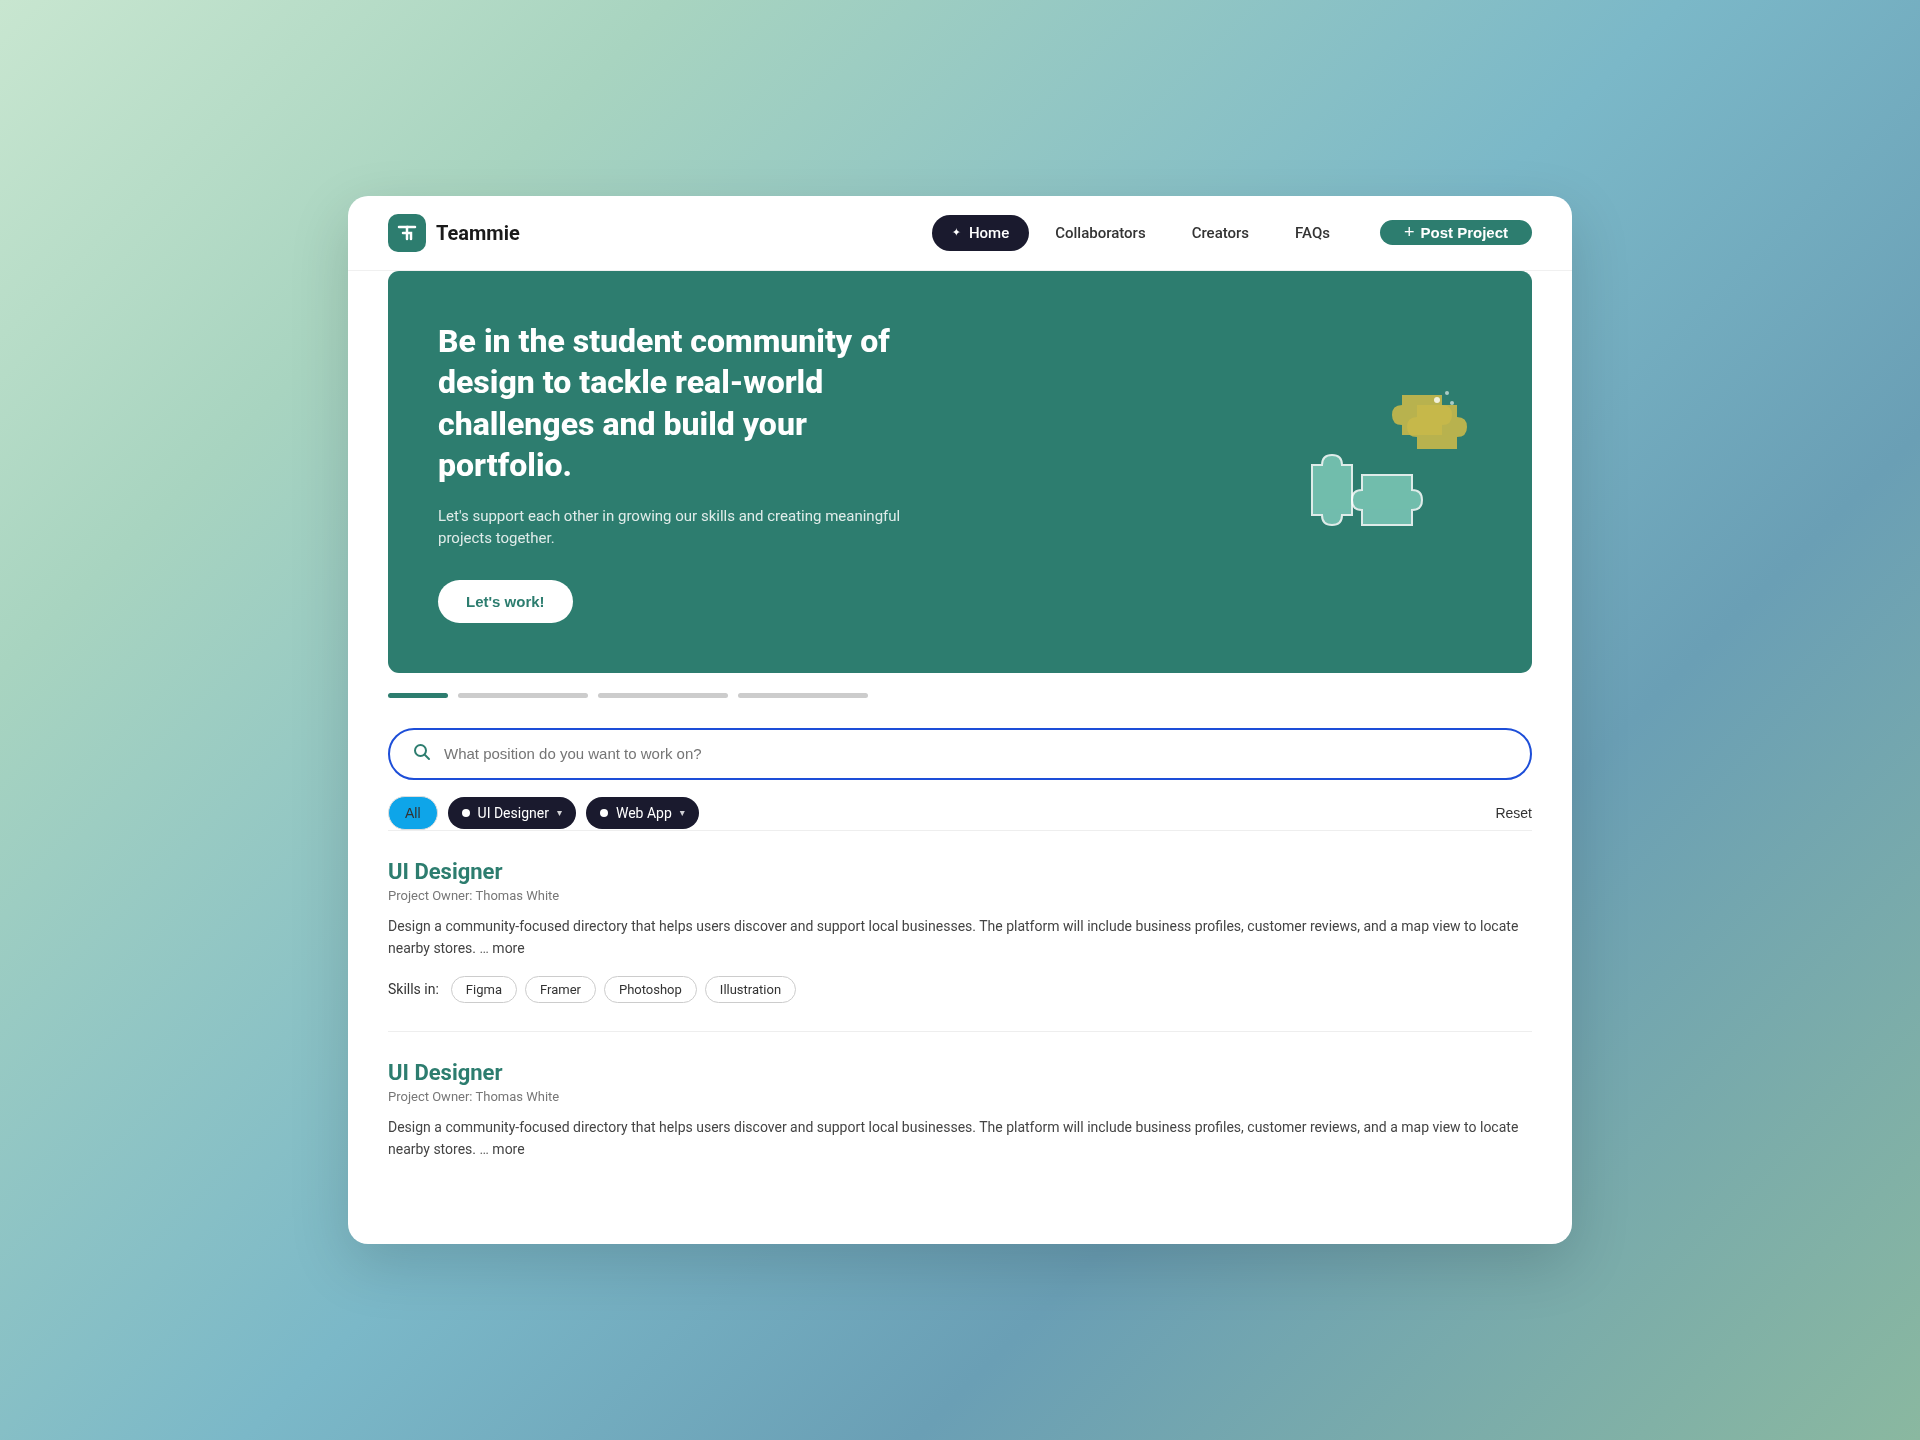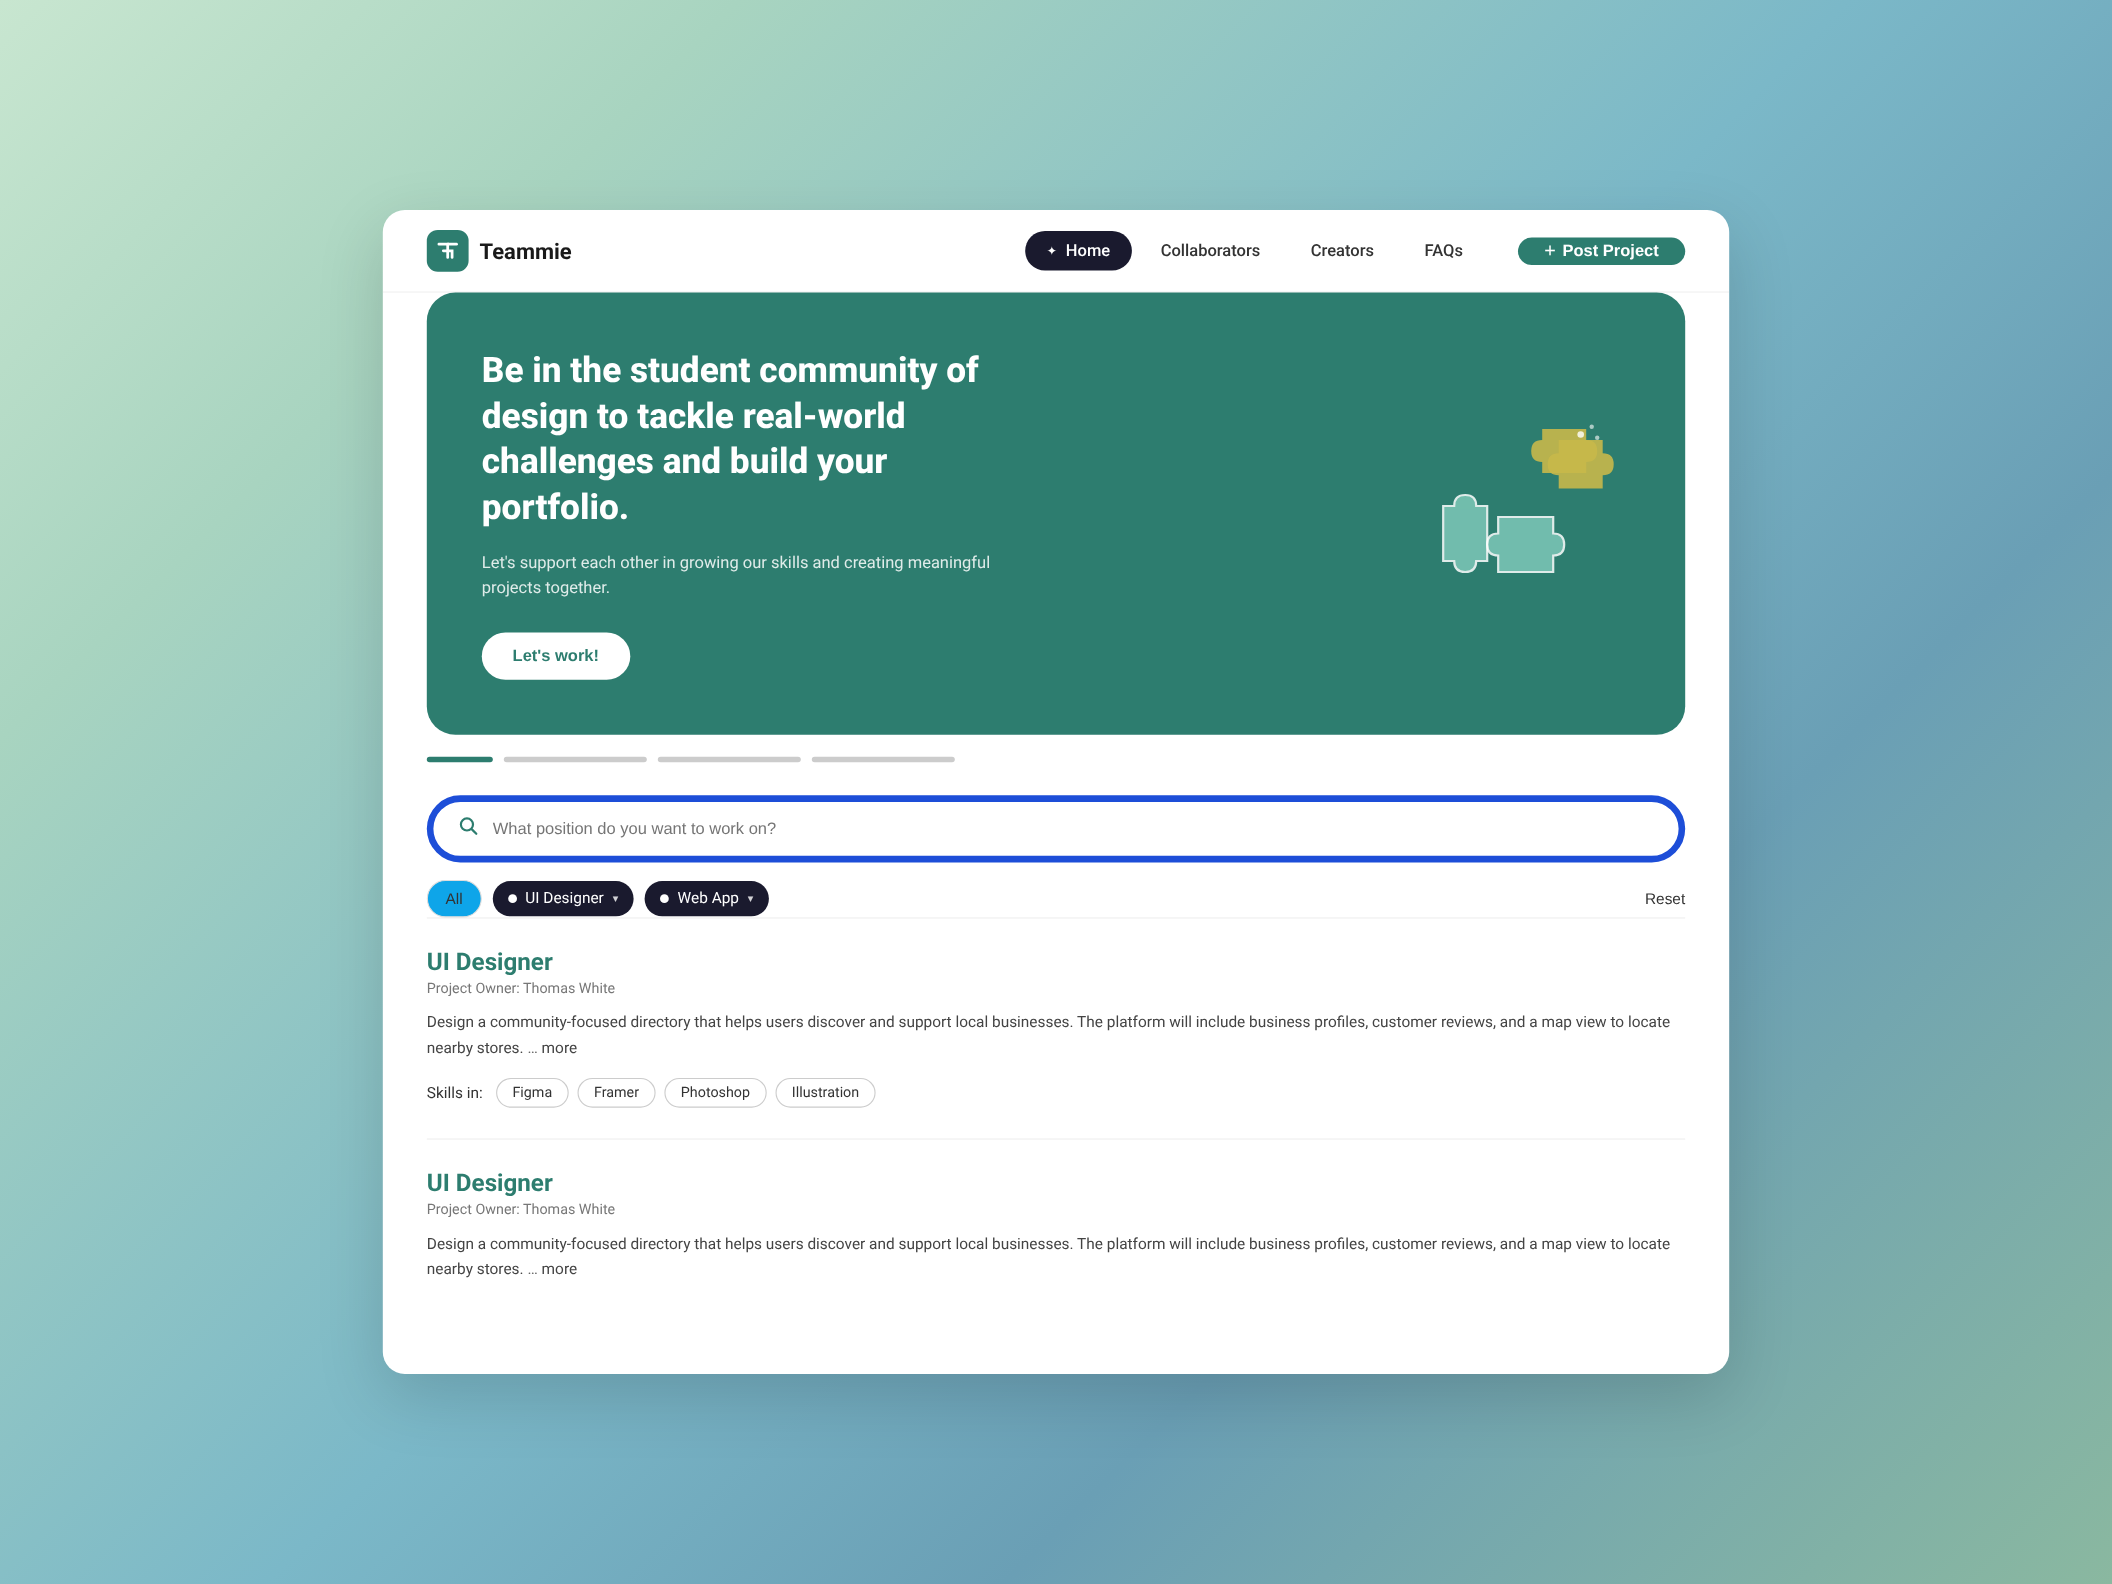--- a/index.html
+++ b/index.html
@@ -97,21 +97,21 @@
       content: '+';
       font-size: 18px;
       font-weight: 400;
     }
     
     .main-content {
       padding: 0 40px;
     }
     .hero-card {
       background: #2d7d6f;
-      border-radius: 26px;
+      border-radius: 11px;
       padding: 50px 50px 50px 50px;
       position: relative;
       overflow: hidden;
       min-height: 310px;
       display: flex;
       flex-direction: column;
       justify-content: space-between;
     }
     .hero-text-area {
       max-width: 500px;
@@ -166,21 +166,21 @@
       background: #2d7d6f;
       width: 60px;
     }
     .dot:not(.active) {
       width: 130px;
     }
     
     .search-bar {
       display: flex;
       align-items: center;
-      border: 6px solid #1d4ed8;
+      border: 2px solid #1d4ed8;
       border-radius: 50px;
       padding: 12px 22px;
       margin-top: 30px;
       gap: 12px;
     }
     .search-icon {
       color: #2d7d6f;
       font-size: 18px;
       flex-shrink: 0;
     }

